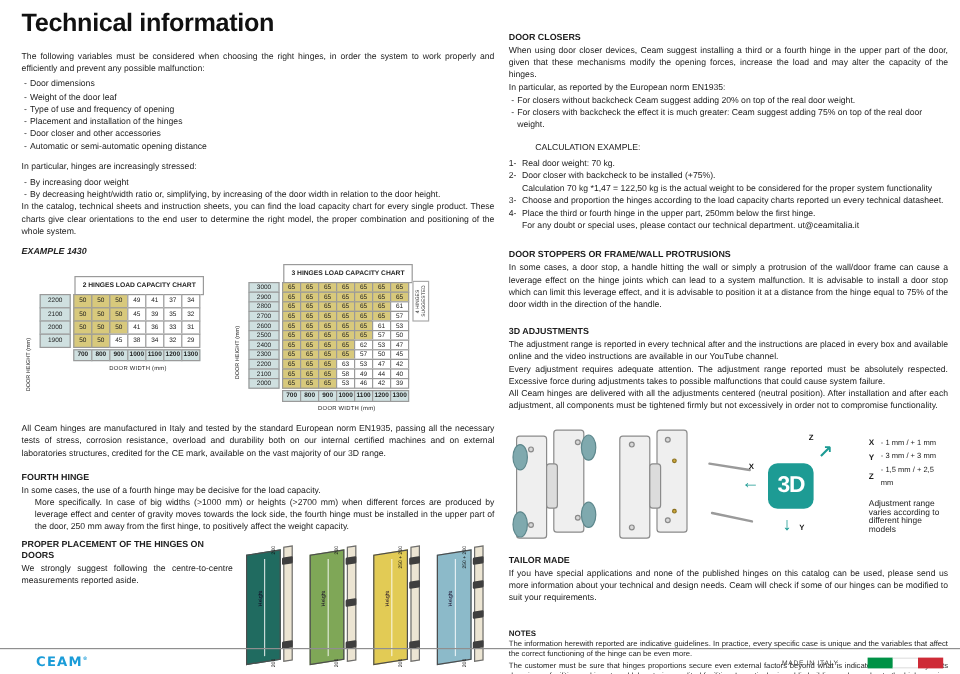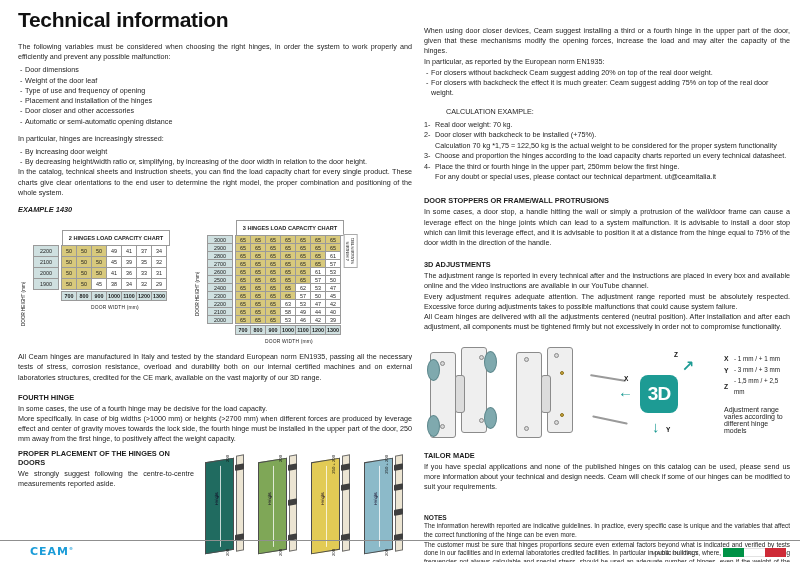--- a/index.html
+++ b/index.html
@@ -319,21 +319,21 @@
           </div>
           <div class="c-xlabel" style="margin-left: 29px; width: 106px;">DOOR WIDTH (mm)</div>
           <div class="c-note" style="left: 148px; top: 14px; height: 28px;">4 HINGES SUGGESTED</div>
         </div>
     </div>
 
     <p class="p">All Ceam hinges are manufactured in Italy and tested by the standard European norm EN1935, passing all the necessary tests of stress, corrosion resistance, overload and durability both on our internal certified machines and on external laboratories structures, credited for the CE mark, available on the vast majority of our 3D range.</p>
 
     <div class="h">FOURTH HINGE</div>
     <p class="p" style="margin-bottom:0;">In some cases, the use of a fourth hinge may be decisive for the load capacity.</p>
-    <p class="p" style="margin-bottom:0;">More specifically. In case of big widths (&gt;1000 mm) or heights (&gt;2700 mm) when different forces are produced by leverage effect and center of gravity moves towards the lock side, the fourth hinge must be installed in the upper part of the door, 250 mm away from the first hinge, to positively affect the weight capacity.</p>
+    <p class="p" style="margin-bottom:0;margin-left:11px;">More specifically. In case of big widths (&gt;1000 mm) or heights (&gt;2700 mm) when different forces are produced by leverage effect and center of gravity moves towards the lock side, the fourth hinge must be installed in the upper part of the door, 250 mm away from the first hinge, to positively affect the weight capacity.</p>
 
     <div class="placement">
       <div class="ptext">
         <div class="h first">PROPER PLACEMENT OF THE HINGES ON DOORS</div>
         <p class="p">We strongly suggest following the centre-to-centre measurements reported aside.</p>
       </div>
       <div class="doors-row" id="doors-row">
           <div class="door">
             <div class="door-face" style="background: rgb(32, 107, 96);">
               <div class="door-dim"></div>
@@ -384,20 +384,21 @@
               <div class="door-hinge" style="top: 83%;"></div>
             </div>
             <div class="door-ltop">250 + 200</div>
             <div class="door-lbot">200</div>
           </div>
         </div>
     </div>
   </div>
 
   <div class="col-right">
+    <div class="h first">DOOR CLOSERS</div>
     <p class="p" style="margin-bottom:0;">When using door closer devices, Ceam suggest installing a third or a fourth hinge in the upper part of the door, given that these mechanisms modify the opening forces, increase the load and may alter the capacity of the hinges.</p>
     <p class="p" style="margin-bottom:0;">In particular, as reported by the European norm EN1935:</p>
     <div class="blist" id="closers-list">
         <div class="brow">
           <span class="dash">-</span>
           <span class="btxt">For closers without backcheck Ceam suggest adding 20% on top of the real door weight.</span>
         </div>
         <div class="brow">
           <span class="dash">-</span>
           <span class="btxt">For closers with backcheck the effect it is much greater: Ceam suggest adding 75% on top of the real door weight.</span>
@@ -409,21 +410,21 @@
         <div class="nrow">
           <span class="num">1-</span>
           <span class="ntxt">Real door weight: 70 kg.</span>
         </div>
         <div class="nrow">
           <span class="num">2-</span>
           <span class="ntxt">Door closer with backcheck to be installed (+75%).</span>
         </div>
         <div class="nrow sub">
           <span class="num"></span>
-          <span class="ntxt">Calculation  70 kg *1,75 = 122,50 kg is the actual weight to be considered for the proper system functionality</span>
+          <span class="ntxt">Calculation  70 kg *1,47 = 122,50 kg is the actual weight to be considered for the proper system functionality</span>
         </div>
         <div class="nrow">
           <span class="num">3-</span>
           <span class="ntxt">Choose and proportion the hinges according to the load capacity charts reported un every technical datasheet.</span>
         </div>
         <div class="nrow">
           <span class="num">4-</span>
           <span class="ntxt">Place the third or fourth hinge in the upper part, 250mm below the first hinge.</span>
         </div>
         <div class="nrow sub">

